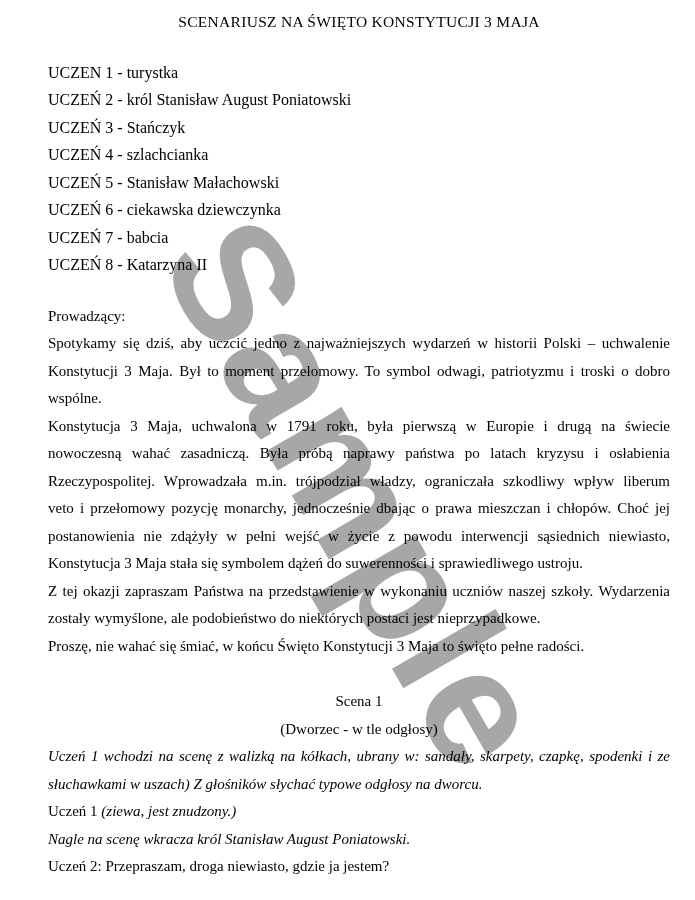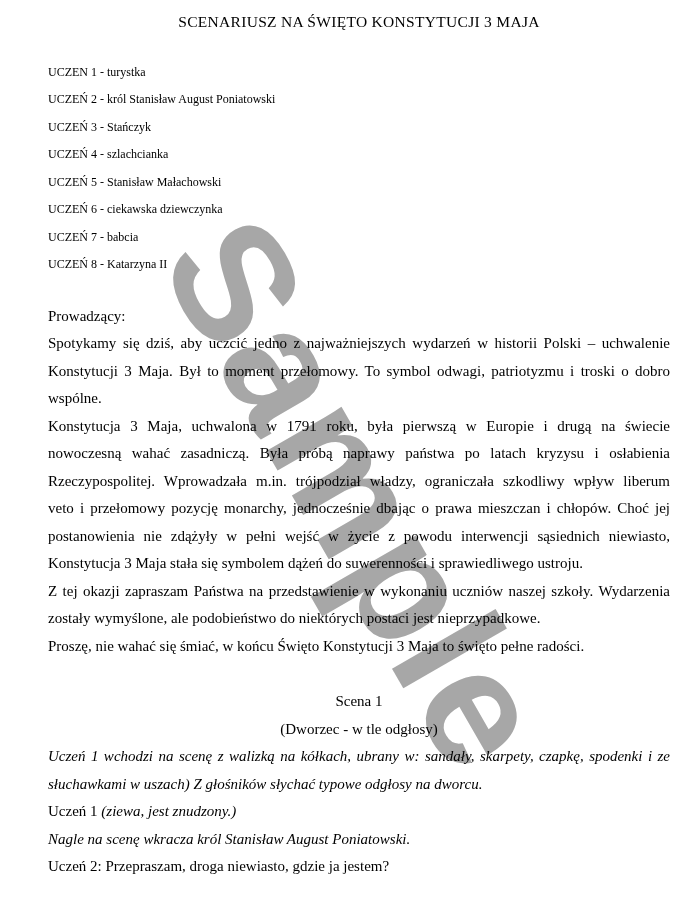--- a/index.html
+++ b/index.html
@@ -31,21 +31,21 @@
   .content {
     position: relative;
     z-index: 1;
     padding: 8px 25px 0 48px;
   }
   .title {
     text-align: center;
     font-size: 15.5px;
     letter-spacing: 0.3px;
   }
-  .cast { margin-top: 23px; font-size: 12px; }
+  .cast { margin-top: 23px; font-size: 16px; }
   .narrator-block { margin-top: 24px; }
   .line { text-align: left; }
   .just { text-align: justify; text-align-last: justify; }
   .italic { font-style: italic; }
   .scene-heading { margin-top: 28px; text-align: center; }
   .scene-setting { text-align: center; }
 </style>
 </head>
 <body>
 

